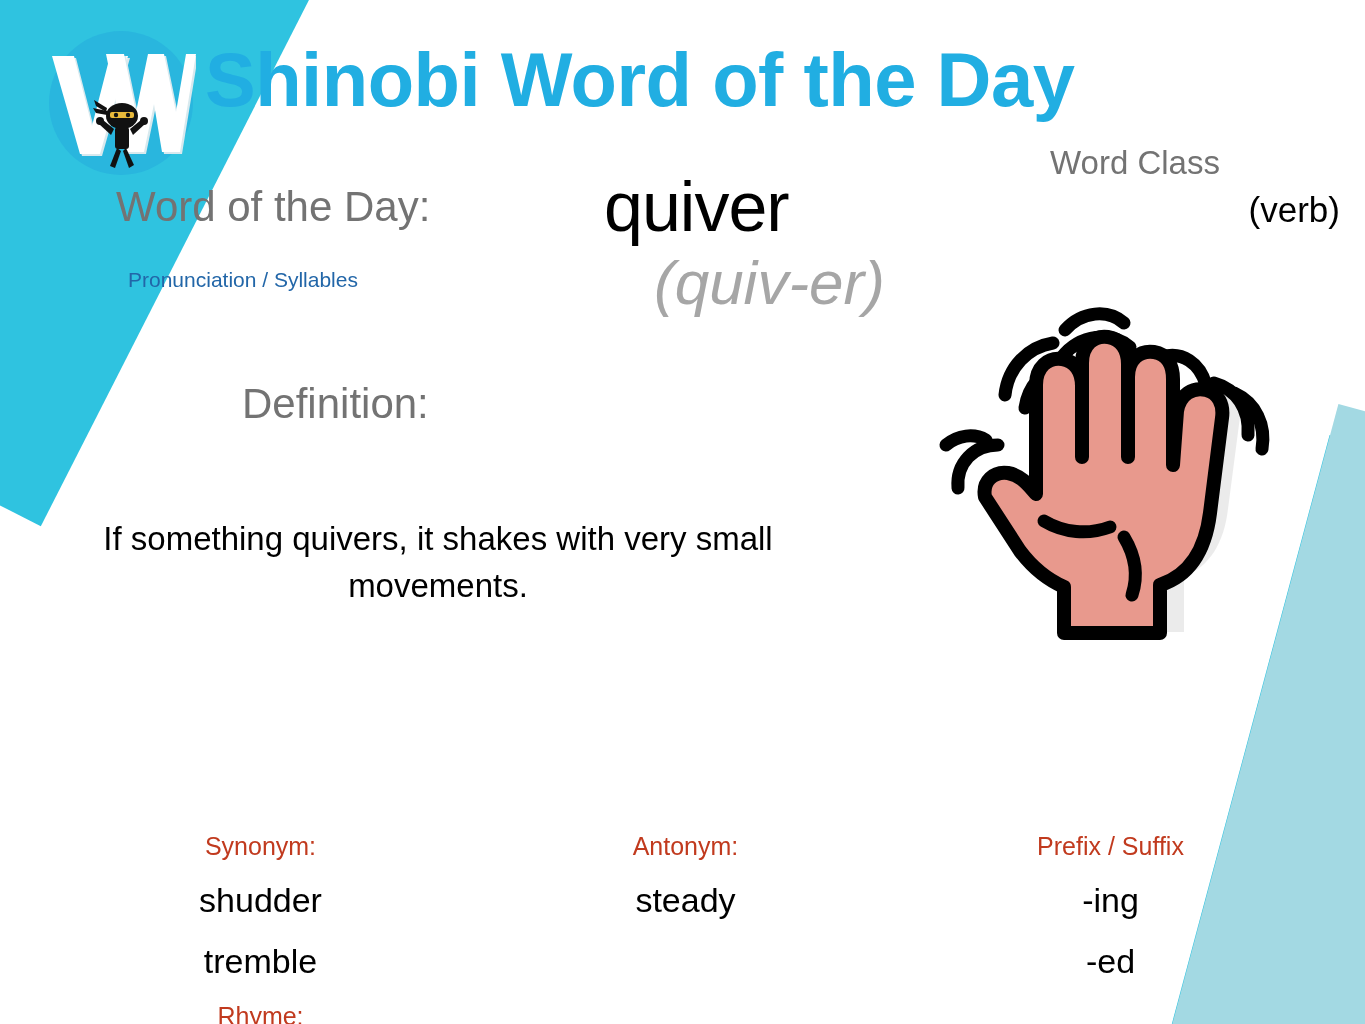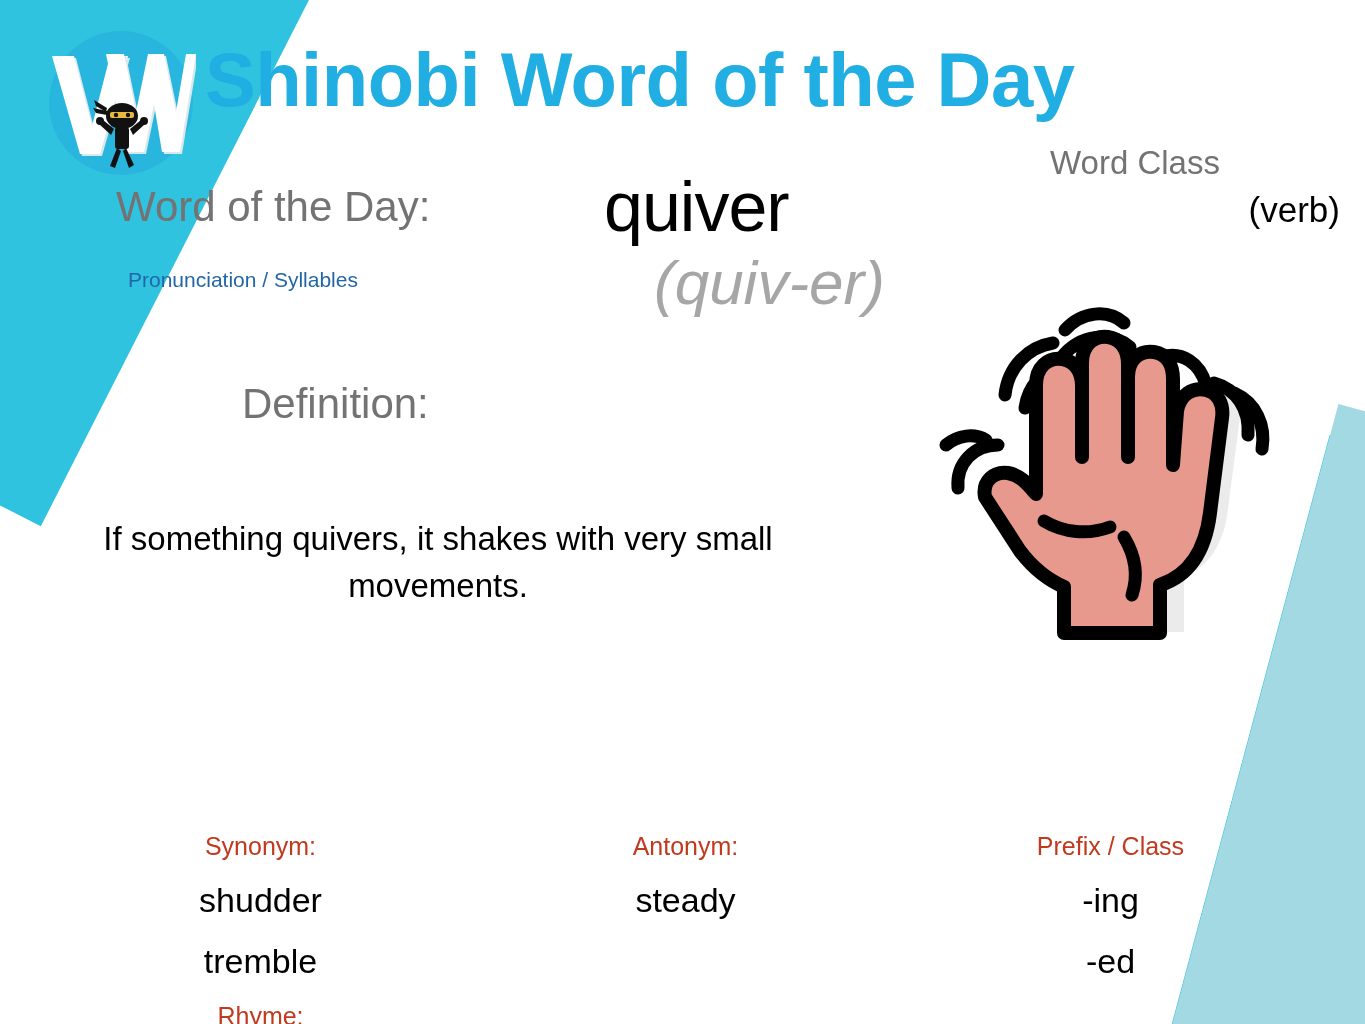--- a/index.html
+++ b/index.html
@@ -317,21 +317,21 @@
       <div class="col-cell">tremble</div>
     </div>
 
     <div class="col">
       <div class="col-head">Antonym:</div>
       <div class="col-cell">steady</div>
       <div class="col-cell empty"></div>
     </div>
 
     <div class="col">
-      <div class="col-head">Prefix / Class</div>
+      <div class="col-head">Prefix / Suffix</div>
       <div class="col-cell">-ing</div>
       <div class="col-cell">-ed</div>
     </div>
 
     <div class="col">
       <div class="col-head">Rhyme:</div>
       <div class="col-cell">river</div>
       <div class="col-cell">liver</div>
     </div>
 

